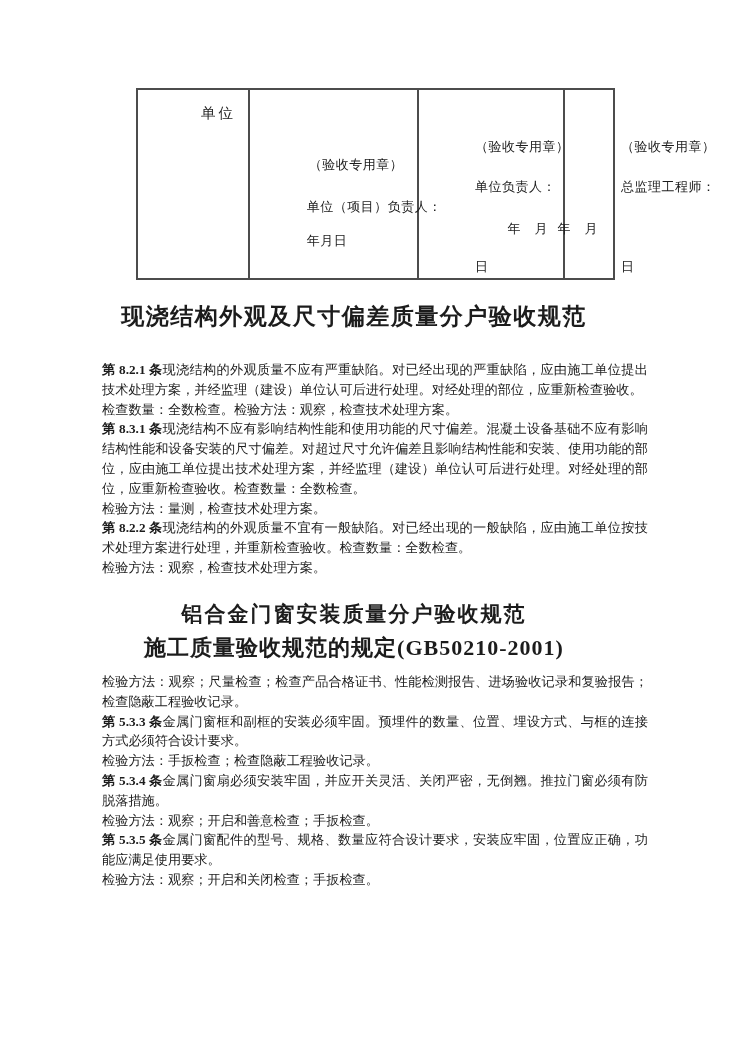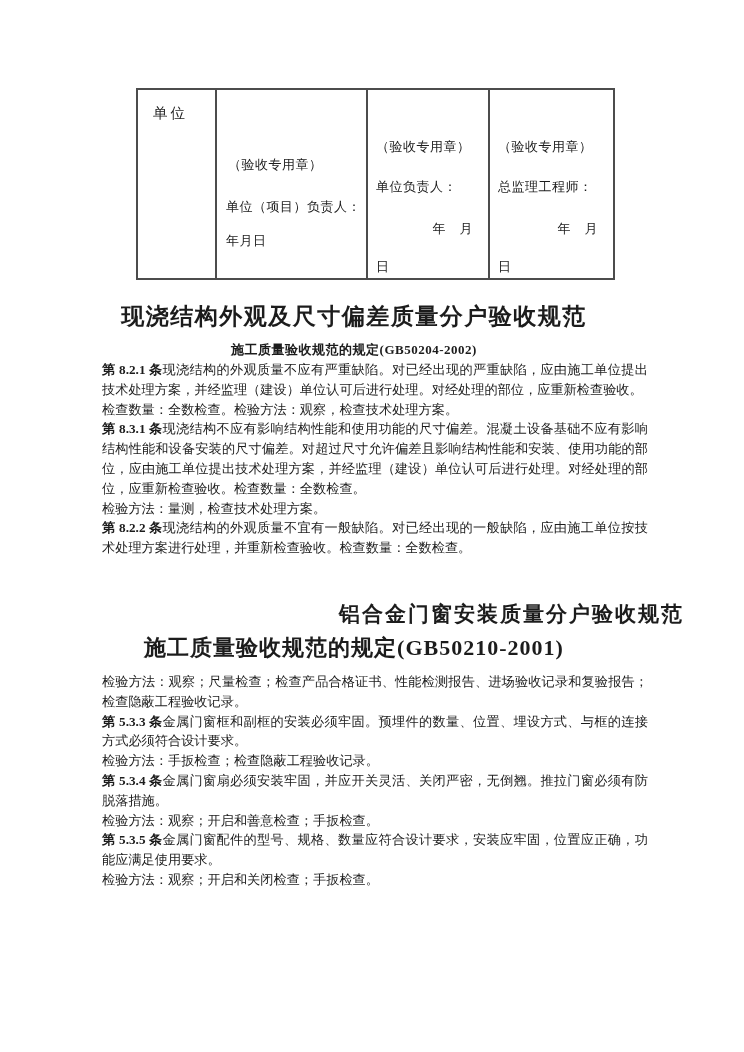--- a/index.html
+++ b/index.html
@@ -14,21 +14,21 @@
     overflow:hidden;
   }
 
   
   .acc-table {
     position:absolute; left:136px; top:88px;
     width:479px; height:192px;
     border:2px solid #4c4c4c;
     display:flex;
   }
-  .acc-cell { position:relative; border-right:2px solid #4c4c4c; height:100%; }
+  .acc-cell { position:relative; border-right:2px solid #4c4c4c; height:100%;margin-left:48px; }
   .acc-cell:last-child { border-right:none; }
   .cell-unit  { width:79px; }
   .cell-con   { width:151px; }
   .cell-sup   { width:122px; }
   .cell-eng   { flex:1; }
   .acc-line { position:absolute; font-size:13px; letter-spacing:0.5px; white-space:nowrap; }
   .unit-label { top:14px; left:15px; font-size:14.5px; letter-spacing:3px; }
   .con-stamp  { top:66px;  left:11px; }
   .con-signer { top:108px; left:9px;text-align:right; }
   .con-date   { top:142px; left:9px; }
@@ -38,21 +38,21 @@
   .sup-d      { top:168px; left:8px; }
   .eng-stamp  { top:48px;  left:8px; }
   .eng-signer { top:88px;  left:8px; }
   .eng-ym     { top:130px; right:15px; }
   .eng-d      { top:168px; left:8px; }
 
   
   .h-center { position:absolute; left:0; width:684px; text-align:center; white-space:nowrap;padding-left:24px; }
   .sec1-title    { top:301px; font-size:23px; font-weight:bold; letter-spacing:1.5px; }
   .sec1-subtitle { top:341px; font-size:13px; font-weight:bold; letter-spacing:0.5px; }
-  .sec2-title    { top:600px; font-size:21px; font-weight:bold; letter-spacing:2px;text-align:right; }
+  .sec2-title    { top:600px; font-size:21px; font-weight:bold; letter-spacing:2px; }
   .sec2-subtitle { top:633px; font-size:22px; font-weight:bold; letter-spacing:1px; }
 
   
   .body-block {
     position:absolute; left:102px; width:546px;
     font-size:13.2px; line-height:19.8px;
     text-align:justify;
   }
   .body1 { top:360px; }
   .body2 { top:672px; }
@@ -81,28 +81,28 @@
     </div>
     <div class="acc-cell cell-eng">
       <span class="acc-line eng-stamp">（验收专用章）</span>
       <span class="acc-line eng-signer">总监理工程师：</span>
       <span class="acc-line eng-ym">年　月</span>
       <span class="acc-line eng-d">日</span>
     </div>
   </div>
 
   <div class="h-center sec1-title">现浇结构外观及尺寸偏差质量分户验收规范</div>
-  <div class="h-center sec1-subtitle">施工质量验收规范的规定(GB50204-2002)</div>
 
   <div class="body-block body1">
     <p><span class="lead">第 8.2.1 条</span><span>现浇结构的外观质量不应有严重缺陷。对已经出现的严重缺陷，应由施工单位提出技术处理方案，并经监理（建设）单位认可后进行处理。对经处理的部位，应重新检查验收。</span></p>
     <p><span>检查数量：全数检查。检验方法：观察，检查技术处理方案。</span></p>
     <p><span class="lead">第 8.3.1 条</span><span>现浇结构不应有影响结构性能和使用功能的尺寸偏差。混凝土设备基础不应有影响结构性能和设备安装的尺寸偏差。对超过尺寸允许偏差且影响结构性能和安装、使用功能的部位，应由施工单位提出技术处理方案，并经监理（建设）单位认可后进行处理。对经处理的部位，应重新检查验收。检查数量：全数检查。</span></p>
     <p><span>检验方法：量测，检查技术处理方案。</span></p>
     <p><span class="lead">第 8.2.2 条</span><span>现浇结构的外观质量不宜有一般缺陷。对已经出现的一般缺陷，应由施工单位按技术处理方案进行处理，并重新检查验收。检查数量：全数检查。</span></p>
+    <p><span>检验方法：观察，检查技术处理方案。</span></p>
   </div>
 
   <div class="h-center sec2-title">铝合金门窗安装质量分户验收规范</div>
   <div class="h-center sec2-subtitle">施工质量验收规范的规定(GB50210-2001)</div>
 
   <div class="body-block body2">
     <p><span>检验方法：观察；尺量检查；检查产品合格证书、性能检测报告、进场验收记录和复验报告；检查隐蔽工程验收记录。</span></p>
     <p><span class="lead">第 5.3.3 条</span><span>金属门窗框和副框的安装必须牢固。预埋件的数量、位置、埋设方式、与框的连接方式必须符合设计要求。</span></p>
     <p><span>检验方法：手扳检查；检查隐蔽工程验收记录。</span></p>
     <p><span class="lead">第 5.3.4 条</span><span>金属门窗扇必须安装牢固，并应开关灵活、关闭严密，无倒翘。推拉门窗必须有防脱落措施。</span></p>

